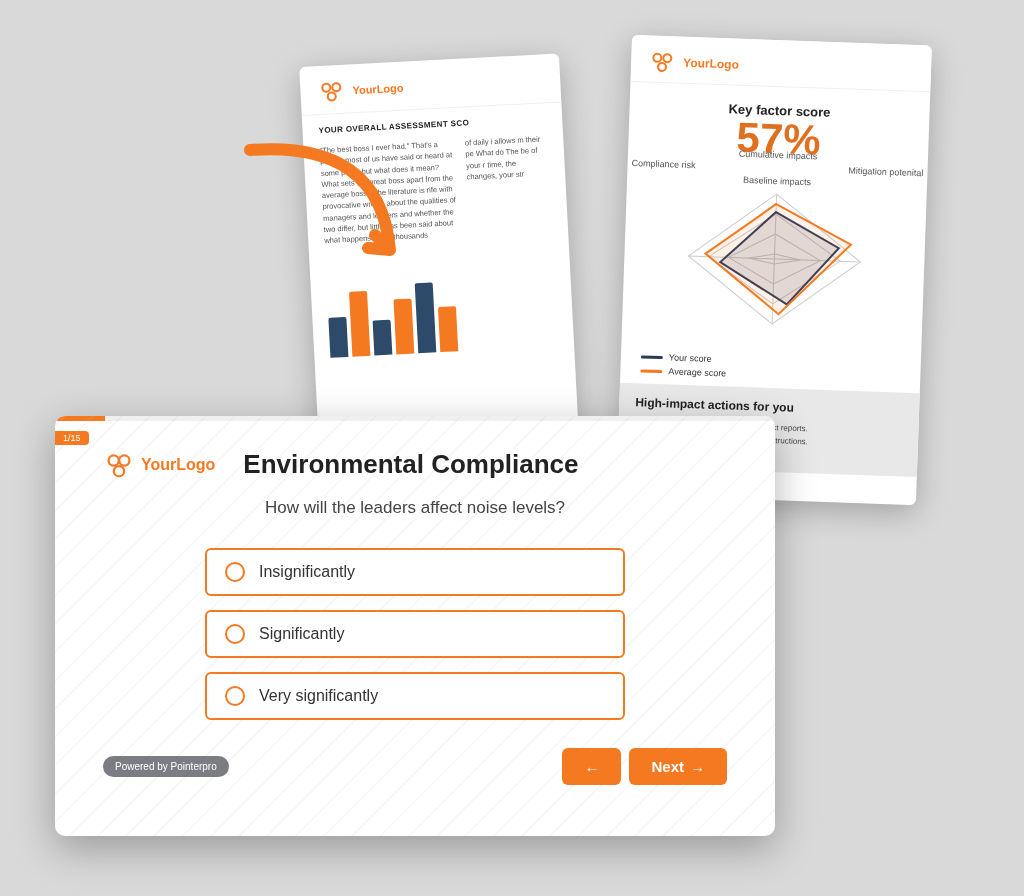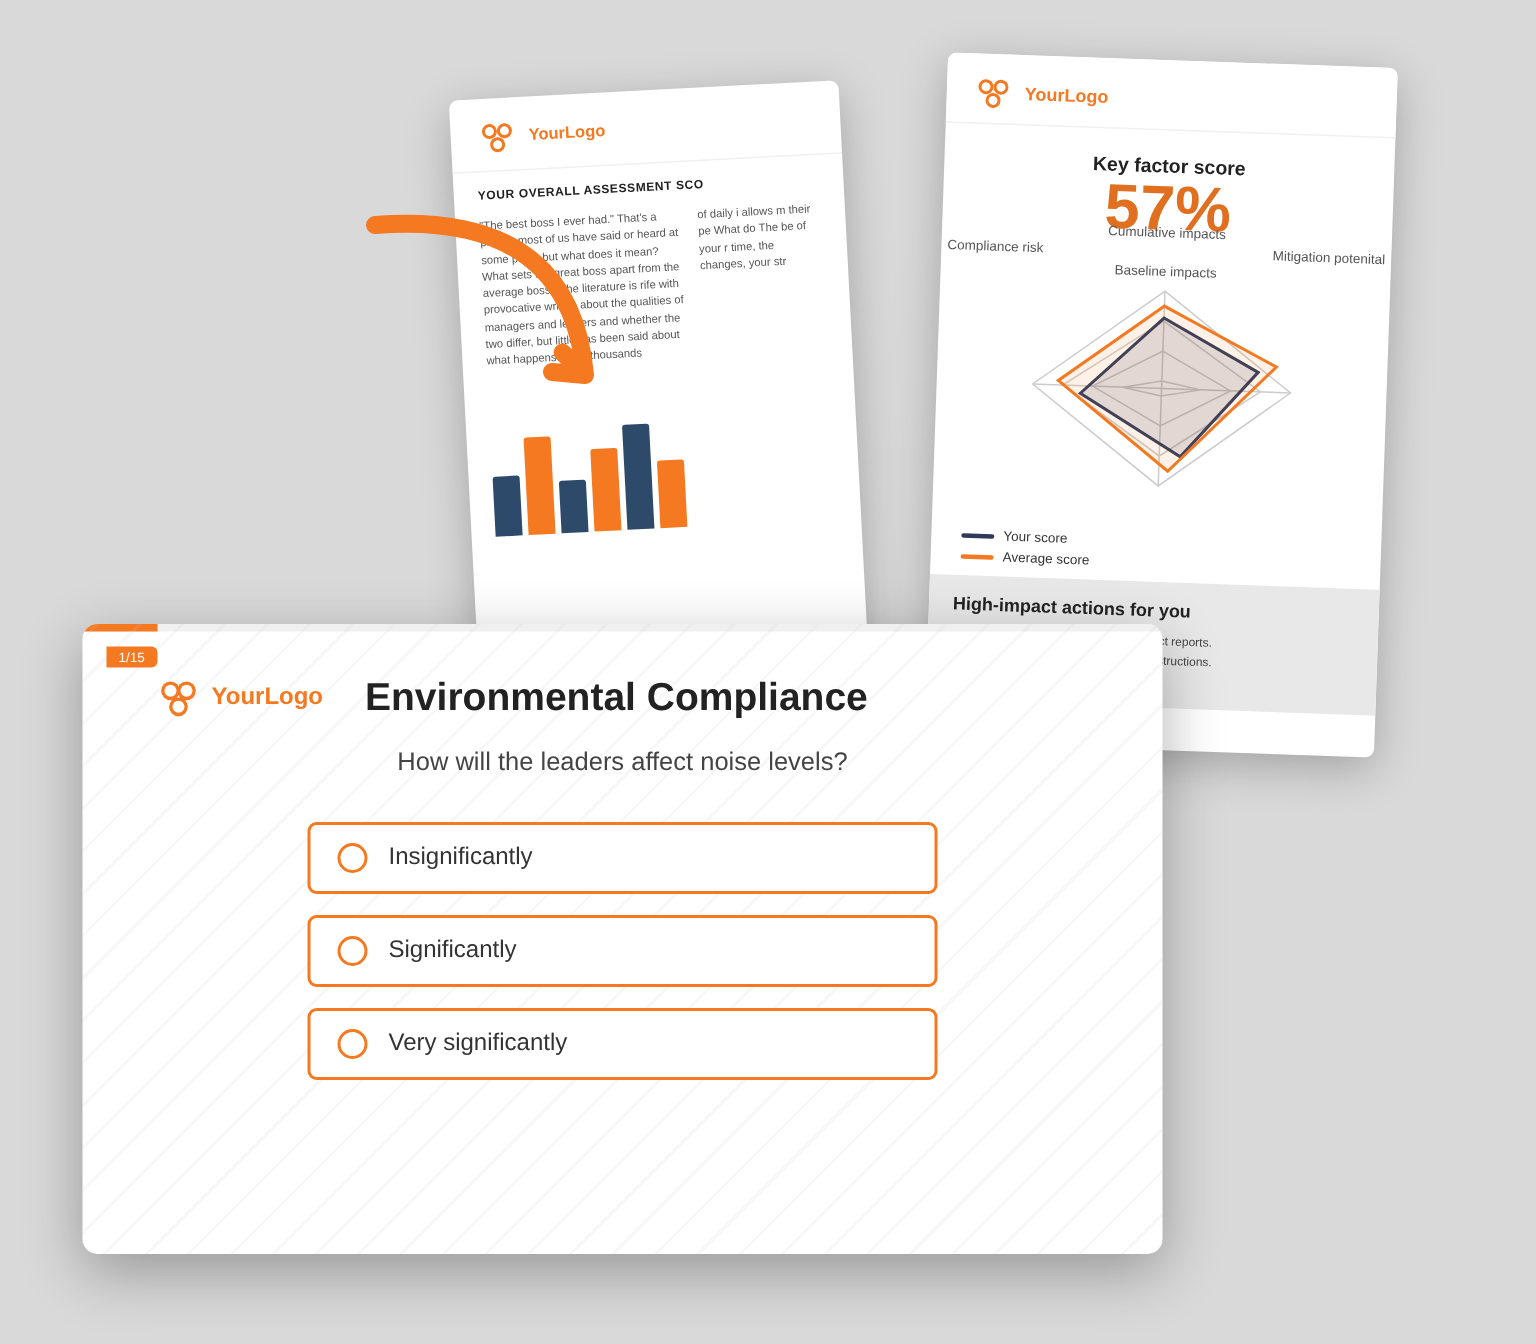--- a/index.html
+++ b/index.html
@@ -311,21 +311,21 @@
       color: #fff;
     }
     .btn-next {
       background: #f47920;
       color: #fff;
     }
 
     .step-badge {
       position: absolute;
       top: 10px;
-      left: 16px;
+      left: 0;
       background: #f47920;
       color: #fff;
       font-size: 9px;
       padding: 2px 8px;
       border-radius: 0 4px 4px 0;
     }
 
     
     .logo-svg { width: 30px; height: 24px; }
 
@@ -467,16 +467,26 @@
         <div class="option-row">
           <div class="option-radio"></div>
           <span class="option-label">Significantly</span>
         </div>
         <div class="option-row">
           <div class="option-radio"></div>
           <span class="option-label">Very significantly</span>
         </div>
       </div>
 
+      <div class="quiz-footer">
+        <div class="powered-by">Powered by Pointerpro</div>
+        <div class="nav-buttons">
+          <button class="btn-nav btn-prev">←</button>
+          <button class="btn-nav btn-next">
+            <span>Next</span>
+            <span>→</span>
+          </button>
+        </div>
+      </div>
     </div>
   </div>
 
 </div>
 
 </body></html>

